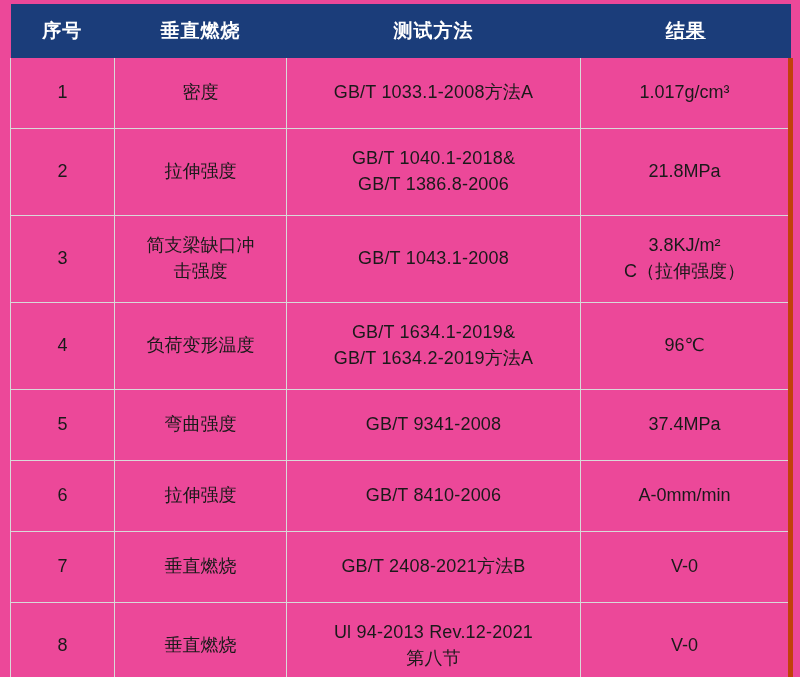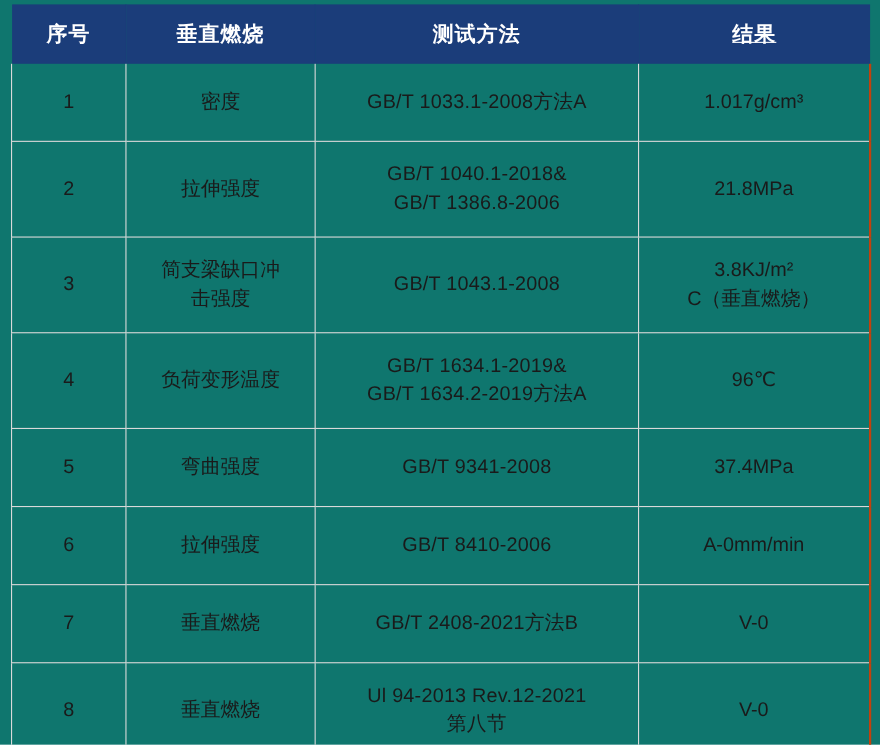--- a/index.html
+++ b/index.html
@@ -12,21 +12,21 @@
     height: 677px;
     font-family: "Liberation Sans", "DejaVu Sans", sans-serif;
     color: #1a1a1a;
     overflow: hidden;
   }
   .sheet {
     width: 800px;
     height: 677px;
     box-sizing: border-box;
     padding: 4px 0 0 0;
-    background: #0f766e;
+    background: #ec4899;
   }
   table.test-table {
     border-collapse: collapse;
     table-layout: fixed;
     width: 780px;
     margin: 0 10px;
   }
   table.test-table col.c-no      { width: 104px; }
   table.test-table col.c-item    { width: 172px; }
   table.test-table col.c-method  { width: 294px; }
@@ -52,21 +52,21 @@
     vertical-align: middle;
     font-size: 18px;
     line-height: 1.42;
     padding: 10px 6px;
     color: #1a1a1a;
   }
   tbody td.col-no {
     border-left: 1px solid #d9d9d9;
   }
   tbody td.col-result {
-    border-right: 2px solid #c2410c;
+    border-right: 5px solid #c2410c;
   }
   tbody tr td.col-method {
     letter-spacing: 0.2px;
   }
   .cell-line { display: block; }
   tbody tr.row-h1 td { height: 50px; }
   tbody tr.row-h2 td { height: 66px; }
 </style>
 </head>
 <body>
@@ -120,21 +120,21 @@
         <td class="col-no">3</td>
         <td class="col-item">
           <span class="cell-line">简支梁缺口冲</span>
           <span class="cell-line">击强度</span>
         </td>
         <td class="col-method">
           <span class="cell-line">GB/T 1043.1-2008</span>
         </td>
         <td class="col-result">
           <span class="cell-line">3.8KJ/m²</span>
-          <span class="cell-line">C（垂直燃烧）</span>
+          <span class="cell-line">C（拉伸强度）</span>
         </td>
       </tr>
 
       <tr class="row-h2">
         <td class="col-no">4</td>
         <td class="col-item">
           <span class="cell-line">负荷变形温度</span>
         </td>
         <td class="col-method">
           <span class="cell-line">GB/T 1634.1-2019&amp;</span>

